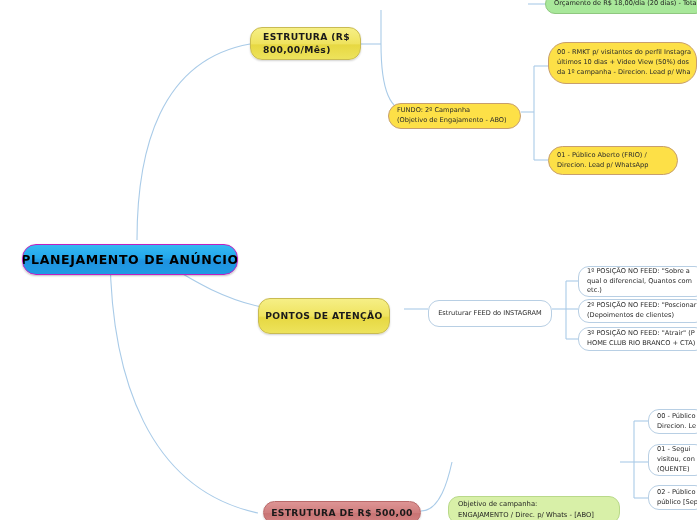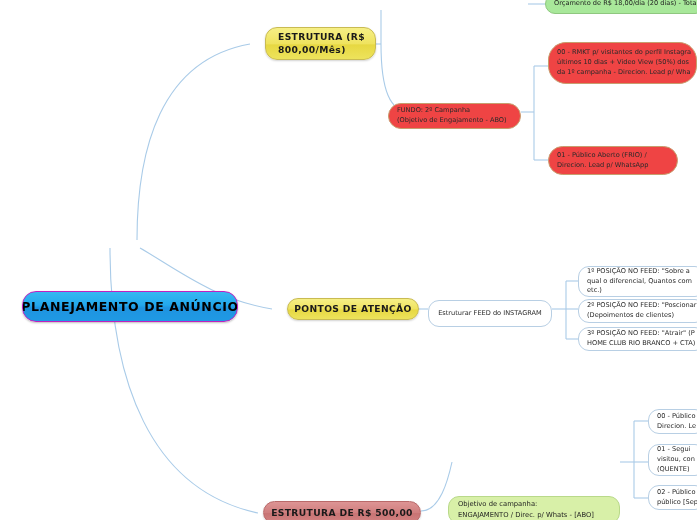--- a/index.html
+++ b/index.html
@@ -37,36 +37,34 @@
     border-radius: 14px;
     border: 1.5px solid #c020c0;
     background: linear-gradient(to bottom, #35b8f2 0%, #23a8ec 45%, #1f93e0 55%, #1f9ae4 100%);
     box-shadow: 0 1px 2px rgba(0,0,0,0.25);
     justify-content: center;
     color: #000000;
     font-weight: bold;
     font-size: 12.5px;
     letter-spacing: 0.6px;
     padding: 0 14px;
-    margin-top: 47px;
   }
 
   
   .node-yellow {
     border-radius: 12px;
     border: 1px solid #c9bb52;
     background: linear-gradient(to bottom, #f6ef86 0%, #efe35f 50%, #e7d842 55%, #ede35c 100%);
     box-shadow: 0 1px 2px rgba(0,0,0,0.18);
     color: #1a1a1a;
     font-weight: bold;
     font-size: 9.2px;
     letter-spacing: 0.35px;
     padding: 0 12px;
     line-height: 1.35;
-    margin-left: 15px;
   }
   .node-yellow.centered { justify-content: center; }
 
   
   .node-pink {
     border-radius: 12px;
     border: 1px solid #b96a6a;
     background: linear-gradient(to bottom, #dd9494 0%, #d07f7f 50%, #c87474 55%, #d38383 100%);
     box-shadow: 0 1px 2px rgba(0,0,0,0.18);
     color: #1a1a1a;
@@ -74,21 +72,21 @@
     font-size: 9.2px;
     letter-spacing: 0.35px;
     padding: 0 12px;
     justify-content: center;
   }
 
   
   .node-tan {
     border-radius: 18px;
     border: 1px solid #c79e6e;
-    background: #ef4444;
+    background: #fde047;
     color: #2a2a2a;
     font-size: 6.6px;
     line-height: 1.5;
     padding: 0 8px;
   }
 
   
   .node-white {
     border-radius: 11px;
     border: 1px solid #b8cfe4;
@@ -165,21 +163,21 @@
       <path d="M 634,462 L 648,462"></path>
       <path d="M 634,498 L 648,498"></path>
     </g>
   </svg>
 
   <div class="node node-root" style="left:22px; top:244px; width:216px; height:31px;">PLANEJAMENTO DE ANÚNCIO</div>
 
   <div class="node node-yellow" style="left:250px; top:27px; width:111px; height:33px;">ESTRUTURA (R$
 800,00/Mês)</div>
 
-  <div class="node node-yellow centered" style="left:272px; top:298px; width:132px; height:22px;">PONTOS DE ATENÇÃO</div>
+  <div class="node node-yellow centered" style="left:258px; top:298px; width:132px; height:36px;">PONTOS DE ATENÇÃO</div>
 
   <div class="node node-pink" style="left:263px; top:501px; width:158px; height:23px;">ESTRUTURA DE R$ 500,00</div>
 
   <div class="node node-green" style="left:545px; top:-6px; width:160px; height:20px;">Orçamento de R$ 18,00/dia (20 dias) - Total</div>
 
   <div class="node node-tan" style="left:388px; top:103px; width:133px; height:26px;">FUNDO: 2º Campanha
 (Objetivo de Engajamento - ABO)</div>
 
   <div class="node node-tan" style="left:548px; top:42px; width:149px; height:42px;">00 - RMKT p/ visitantes do perfil Instagra
 últimos 10 dias + Video View (50%) dos

